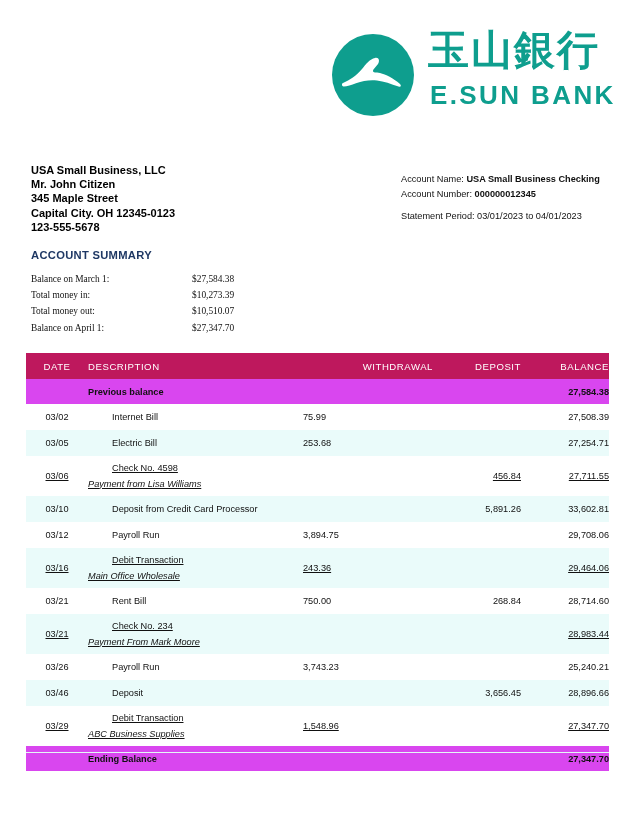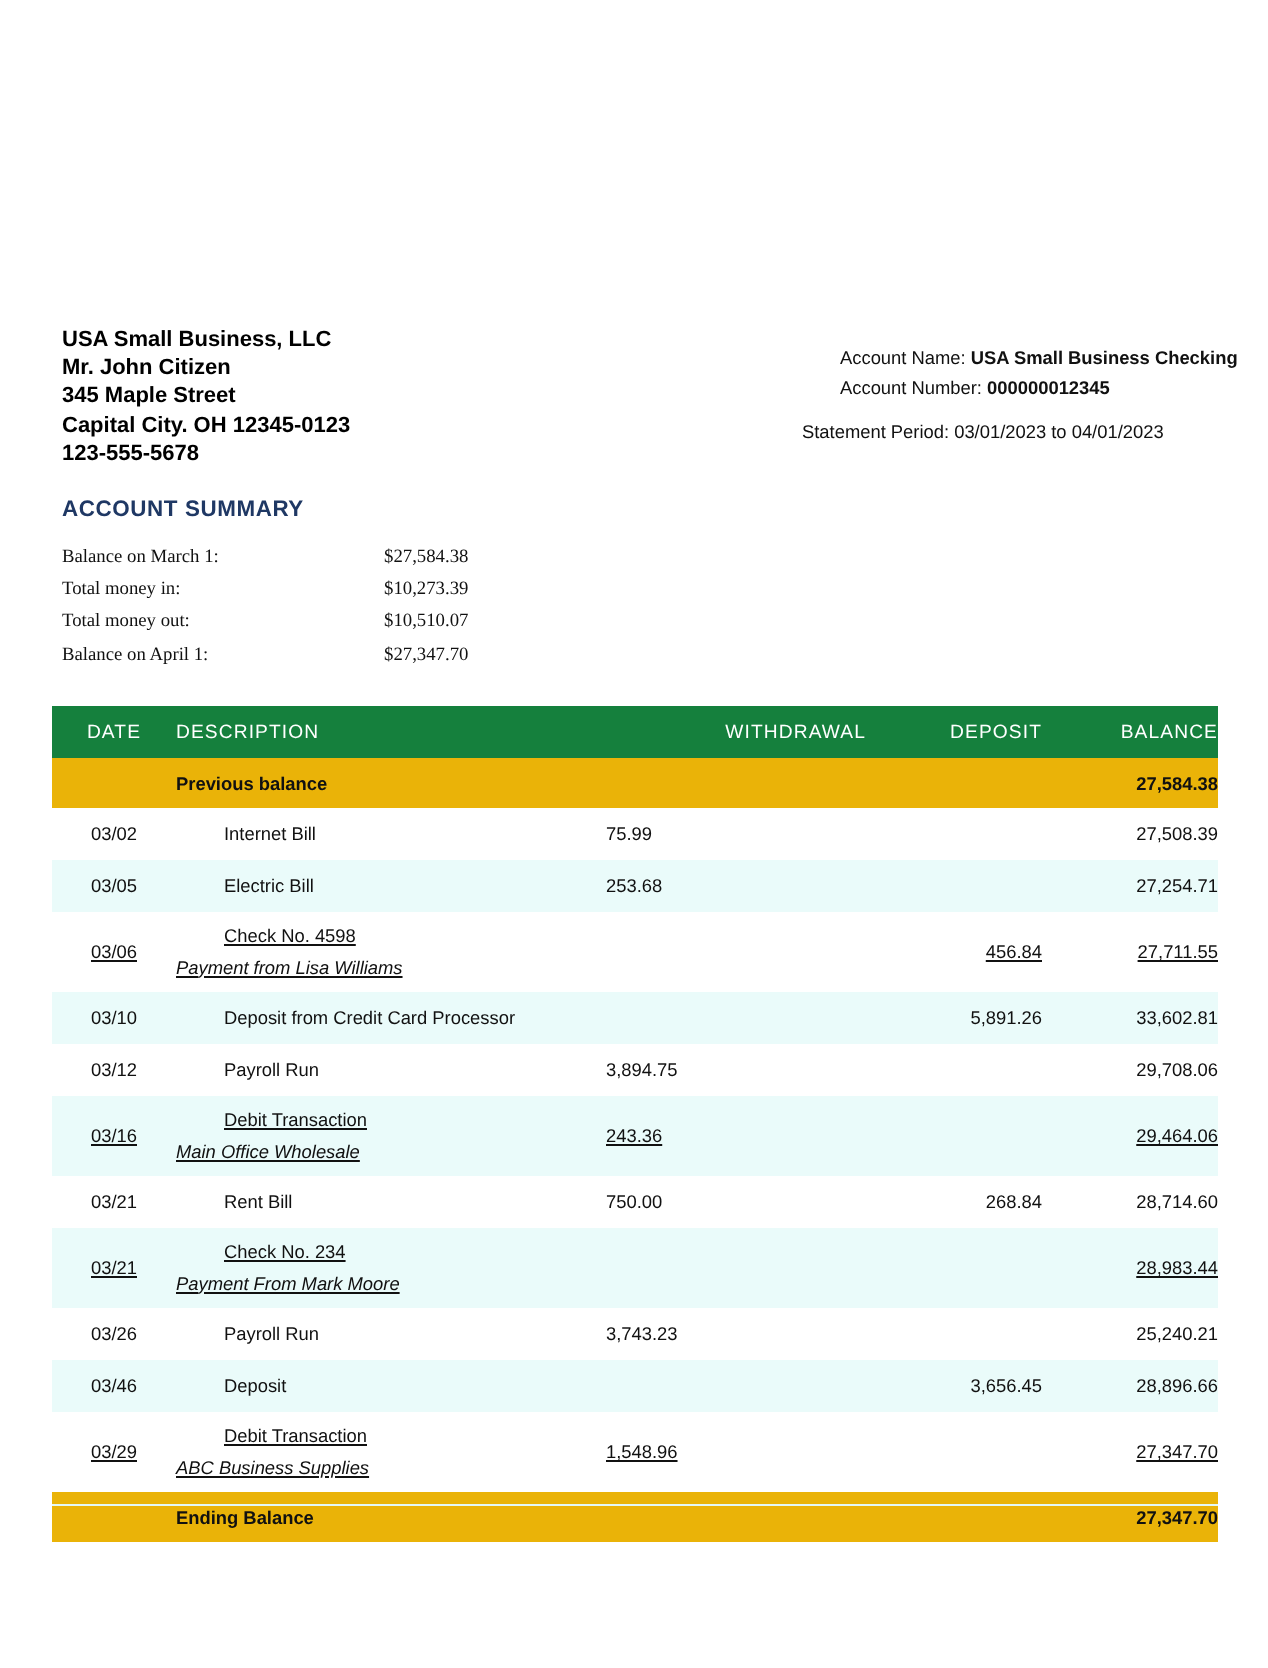--- a/index.html
+++ b/index.html
@@ -73,21 +73,20 @@
   }
 
   
   #account-meta {
     position: absolute;
     left: 401px; top: 172px;
     font-size: 9.2px;
     line-height: 14.5px;
     color: #111;
     white-space: nowrap;
-    margin-left: 19px;
   }
   #account-meta .lbl { font-weight: 400; }
   #account-meta .val { font-weight: 700; }
   #statement-period {
     position: absolute;
     left: 401px; top: 211px;
     font-size: 9.2px;
     color: #111;
     white-space: nowrap;
   }
@@ -119,21 +118,21 @@
 
   
   #txn-table {
     position: absolute;
     left: 26px; top: 353px;
     width: 583px;
     border-collapse: collapse;
     table-layout: fixed;
   }
   #txn-table th {
-    background: #15803d;
+    background: #be185d;
     color: #ffffff;
     font-size: 9.6px;
     font-weight: 400;
     letter-spacing: 0.55px;
     padding: 7.5px 0 7.5px 0;
     height: 25px;
     vertical-align: middle;
   }
   #txn-table td {
     font-size: 9.2px;
@@ -156,21 +155,21 @@
 
   td.c-date { text-align: center; }
   td.c-desc { text-align: left; padding-left: 15px; }
   td.c-wdr  { text-align: left; padding-left: 22px; }
   td.c-dep  { text-align: right; padding-right: 8px; }
   td.c-bal  { text-align: right; padding-right: 7px; }
 
   tr.row-odd  { background: #ffffff; }
   tr.row-even { background: #EAFBFA; }
 
-  tr.row-highlight { background: #eab308; }
+  tr.row-highlight { background: #d946ef; }
   tr.row-highlight td { font-weight: 700; font-size: 9.4px; }
 
   tr.txn-single td { height: 26px; }
   tr.txn-double td { height: 40px; text-decoration: underline; }
   tr.row-highlight td { height: 25px; }
 
   .desc-main { display: block; line-height: 12.5px; padding-left: 24px; }
   .desc-sub  { display: block; line-height: 12.5px; font-style: italic; margin-top: 3px; }
 
   tr.txn-double td.c-wdr,
@@ -189,20 +188,40 @@
     width: 583px;
     height: 1px;
     background: #E3F8F6;
   }
 </style>
 </head>
 <body>
 
 <div id="page">
 
+  <div id="logo-block">
+    <div id="logo-mark">
+      <svg width="82" height="82" viewBox="0 0 82 82" aria-hidden="true">
+        <path fill="#ffffff" d="M11 49
+                 C 18 46, 24 42, 30 35
+                 C 34 30, 38 25, 43 24
+                 C 47 23, 48 27, 46 30
+                 C 44 33, 41 35, 41 37
+                 C 41 39, 44 38, 48 39
+                 C 54 40.5, 61 44, 68 50
+                 C 69.5 51.5, 69 53.5, 66.5 52.6
+                 C 59 49.8, 52 47.2, 45 46.4
+                 C 38 45.6, 31 46.6, 24 49.2
+                 C 19.5 50.9, 15 52.4, 11.6 52.4
+                 C 9.8 52.4, 9.4 49.7, 11 49 Z"></path>
+      </svg>
+    </div>
+    <div id="logo-wordmark-cjk">玉山銀行</div>
+    <div id="logo-wordmark-en">E.SUN BANK</div>
+  </div>
 
 
   <div id="customer-address">
     <div>USA Small Business, LLC</div>
     <div>Mr. John Citizen</div>
     <div>345 Maple Street</div>
     <div>Capital City. OH 12345-0123</div>
     <div>123-555-5678</div>
   </div>
 

